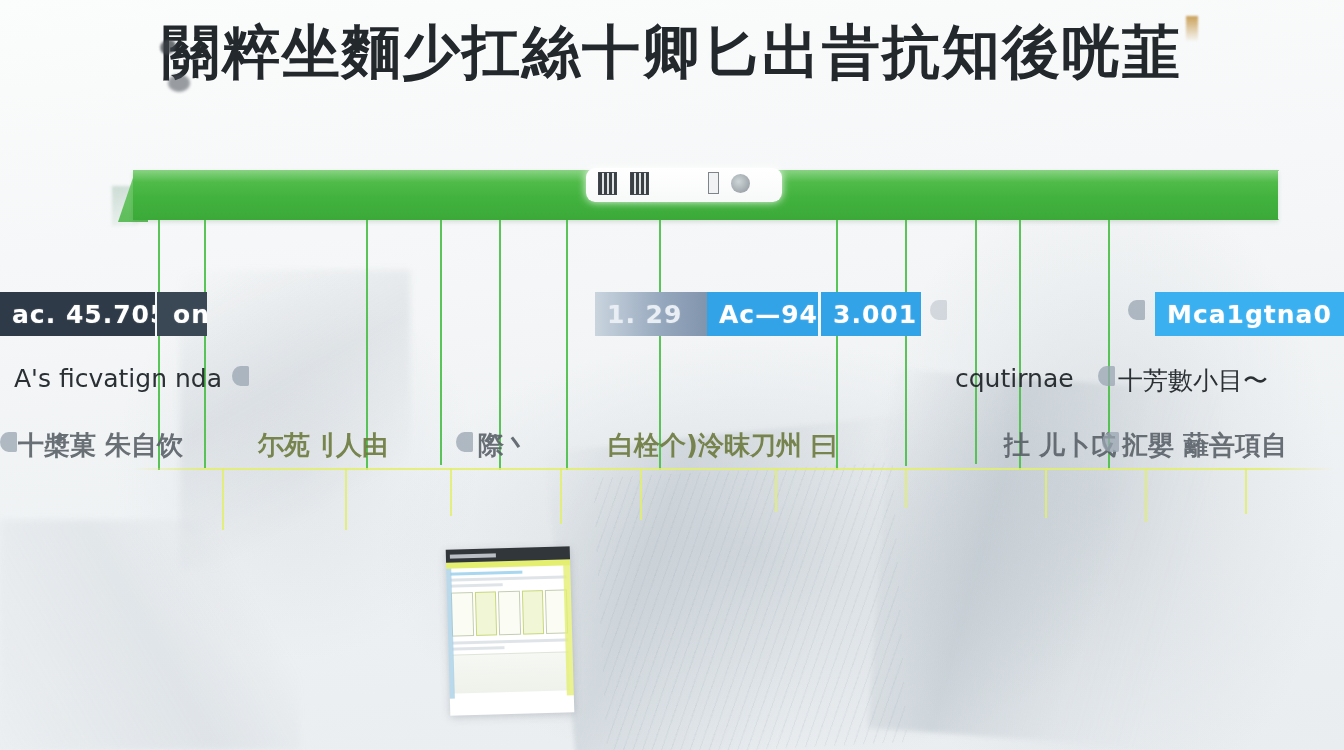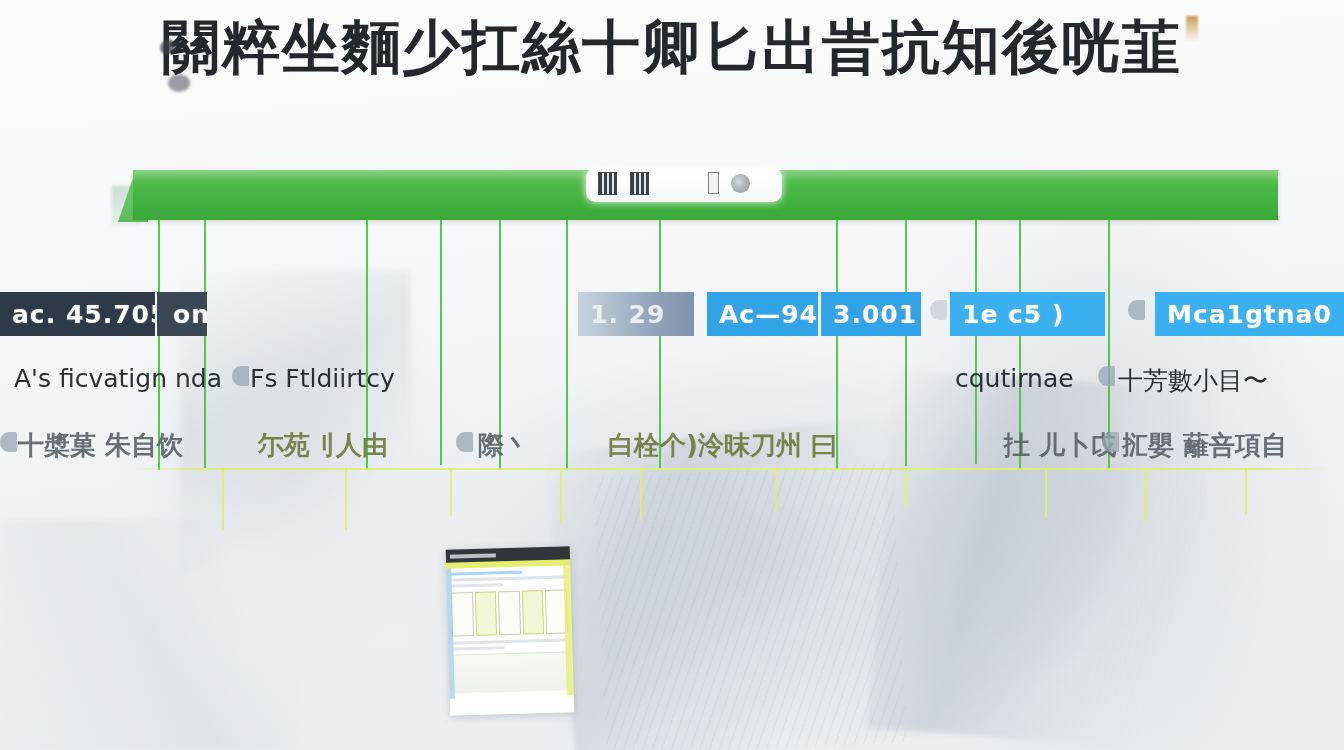--- a/index.html
+++ b/index.html
@@ -69,21 +69,21 @@
 
   
   .title-wrap {
     position: absolute;
     left: 0; top: 22px;
     width: 1344px;
     text-align: center;
   }
   .title {
     display: inline-block;
-    font-family: Liberation Mono, monospace;
+    font-family: Liberation Sans, sans-serif;
     font-size: 58px;
     font-weight: 700;
     letter-spacing: 2px;
     color: #23282d;
     line-height: 1.05;
     text-shadow: 0 1px 0 rgba(255,255,255,0.55);
     filter: blur(0.35px);
     white-space: nowrap;
   }
   .title-dot {
@@ -235,21 +235,21 @@
     letter-spacing: 1px;
     color: #ffffff;
     white-space: nowrap;
     overflow: hidden;
     filter: blur(0.55px);
     text-shadow: 0 0 2px rgba(255,255,255,0.25);
   }
   .chip.dark   { background: #2e3a47; }
   .chip.dark2  { background: #3a4754; padding-left: 16px; }
   .chip.slate  { background: #46546a; }
-  .chip.muted  { background: linear-gradient(90deg, #c9d4de 0%, #94a6bc 60%, #7f93ab 100%); color: #e8eef4; }
+  .chip.muted  { background: linear-gradient(90deg, #c9d4de 0%, #94a6bc 60%, #7f93ab 100%); color: #e8eef4; margin-left: 17px; }
   .chip.blue   { background: #33a3e8; }
   .chip.blue2  { background: #3bb0f0; }
 
   
   .lbl {
     position: absolute;
     top: 364px;
     font-family: "DejaVu Sans", sans-serif;
     font-size: 25px;
     font-weight: 500;
@@ -405,28 +405,26 @@
   <div class="vline-y" style="left:905px;height:40px"></div>
   <div class="vline-y" style="left:1045px;height:50px"></div>
   <div class="vline-y" style="left:1145px;height:54px"></div>
   <div class="vline-y" style="left:1245px;height:46px"></div>
 
   <div class="chip dark" style="left:0px;width:155px">ac. 45.705</div>
   <div class="chip dark2" style="left:157px;width:50px">on</div>
   <div class="chip muted" style="left:578px;width:116px">1. 29</div>
   <div class="chip blue" style="left:707px;width:111px">Ac—94</div>
   <div class="chip blue" style="left:821px;width:100px">3.001</div>
-  <div class="chip blue2" style="left:950px;width:155px">1e c5 )</div>
   <div class="chip blue2" style="left:1155px;width:189px">Mca1gtna0</div>
 
   <div class="bullet" style="left:1128px;top:300px"></div>
   <div class="bullet" style="left:930px;top:300px;opacity:.35"></div>
 
   <div class="lbl" style="left:14px">A's ficvatign nda</div>
-  <div class="lbl" style="left:250px">Fs Ftldiirtcy</div>
   <div class="lbl" style="left:955px">cqutirnae</div>
   <div class="lbl" style="left:1118px">十芳數小目〜</div>
 
   <div class="bullet" style="left:232px;top:366px"></div>
   <div class="bullet" style="left:1098px;top:366px"></div>
 
   <div class="sub grey" style="left:18px">十槳菓 朱自饮</div>
   <div class="sub olive" style="left:258px">尓苑刂人由</div>
   <div class="sub grey" style="left:478px">際丶</div>
   <div class="sub olive" style="left:608px">白栓个)泠昩刀州 曰</div>

